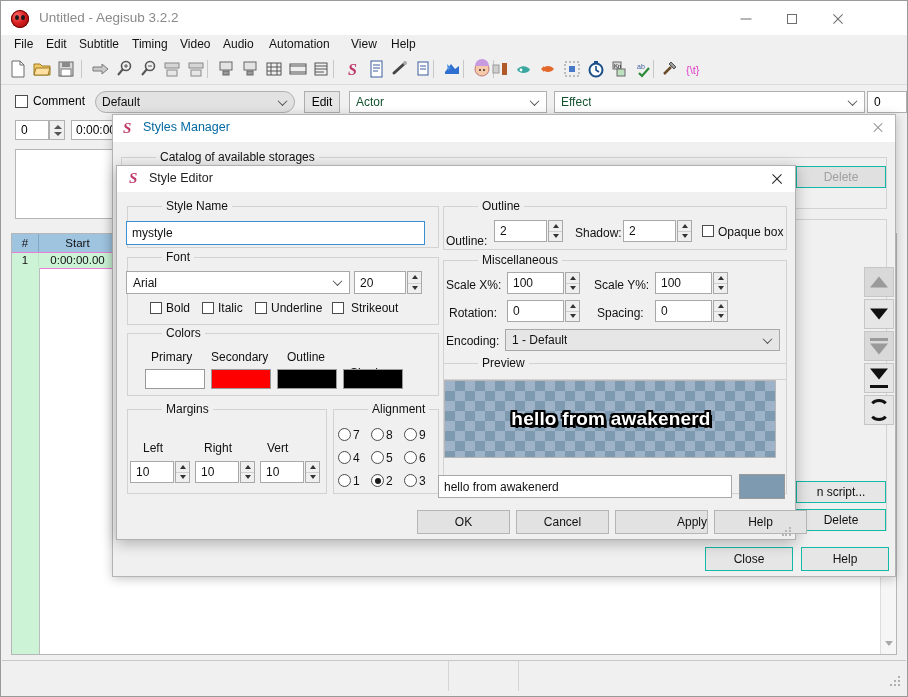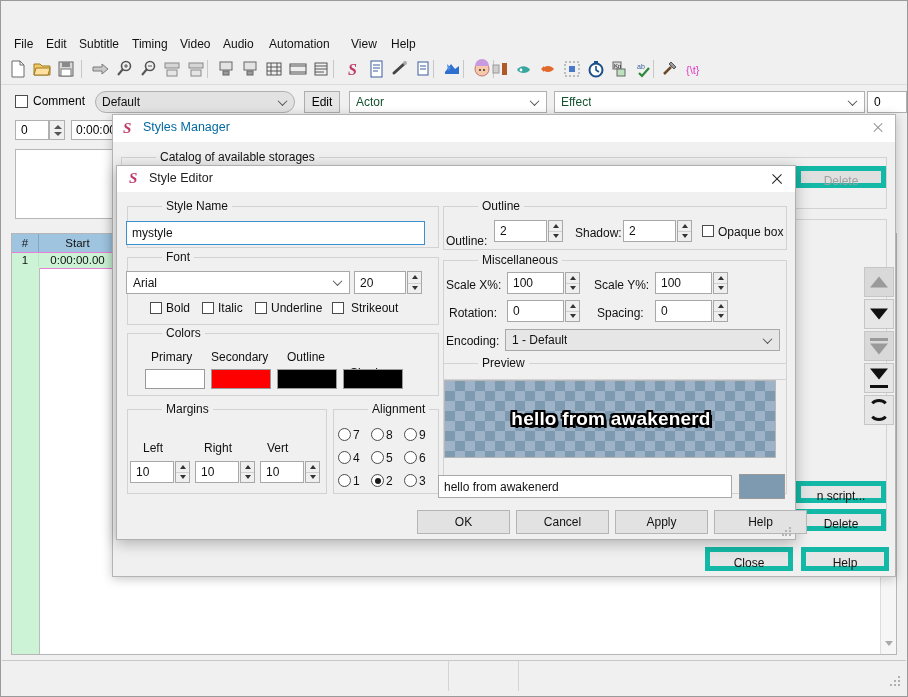--- a/index.html
+++ b/index.html
@@ -112,21 +112,21 @@
   .tri{position:absolute;left:50%;top:50%;width:0;height:0;transform:translate(-50%,-50%);}
   .tri.up{border-left:9px solid transparent;border-right:9px solid transparent;border-bottom:11px solid #111;}
   .tri.down{border-left:9px solid transparent;border-right:9px solid transparent;border-top:11px solid #111;}
   .tri.dimc.up{border-bottom-color:#9a9a9a;}
   .tri.dimc.down{border-top-color:#9a9a9a;}
   .bar{position:absolute;left:50%;transform:translateX(-50%);width:18px;height:3px;background:#111;}
   .bar.dimc{background:#9a9a9a;}
   .refresh{position:absolute;left:50%;top:50%;width:16px;height:16px;transform:translate(-50%,-50%);
      border:3px solid #111;border-radius:50%;border-right-color:transparent;border-left-color:transparent;}
 
-  .smbtn{position:absolute;background:#e6e6e6;border:5px solid #14b8a6;box-sizing:border-box;text-align:center;font-size:12px;color:#111;}
+  .smbtn{position:absolute;background:#e6e6e6;border:1px solid #14b8a6;box-sizing:border-box;text-align:center;font-size:12px;color:#111;}
   .smbtn.dimtxt{color:#a0a0a0;background:#e0e0e0;}
 
   
   #style-editor{position:absolute;left:116px;top:165px;width:680px;height:375px;background:#f0f0f0;
      border:1px solid #b0b0b0;box-shadow:0 3px 14px rgba(0,0,0,.28);box-sizing:border-box;}
   #se-title{position:absolute;left:0;top:0;width:678px;height:26px;background:#fff;}
   #se-icon{position:absolute;left:12px;top:5px;font-family:"Liberation Serif",serif;font-style:italic;font-weight:bold;
      font-size:15px;color:#c0396b;line-height:15px;}
   #se-title-text{position:absolute;left:32px;top:5px;font-size:12.5px;color:#222;}
   #se-close{position:absolute;right:6px;top:2px;width:24px;height:22px;}
@@ -171,20 +171,33 @@
      text-align:center;line-height:22px;font-size:12px;color:#111;}
 
   .se-grip{position:absolute;right:3px;bottom:2px;width:10px;height:10px;}
   .se-grip i{position:absolute;width:2px;height:2px;background:#b5b5b5;}
 </style>
 </head>
 <body>
 
 <div id="main-window">
 
+  <div id="titlebar">
+    <div id="app-icon"></div>
+    <div id="window-title">Untitled - Aegisub 3.2.2</div>
+    <div class="wbtn" id="btn-min" style="right:138px;">
+        <i></i>
+      </div>
+    <div class="wbtn" id="btn-max" style="right:92px;">
+        <i></i>
+      </div>
+    <div class="wbtn" id="btn-close" style="right:46px;">
+        <i></i>
+      </div>
+  </div>
 
   <div id="menubar">
     <div class="menu-item" style="left:6px;">File</div>
     <div class="menu-item" style="left:38px;">Edit</div>
     <div class="menu-item" style="left:71px;">Subtitle</div>
     <div class="menu-item" style="left:124px;">Timing</div>
     <div class="menu-item" style="left:172px;">Video</div>
     <div class="menu-item" style="left:215px;">Audio</div>
     <div class="menu-item" style="left:261px;">Automation</div>
     <div class="menu-item" style="left:343px;">View</div>
@@ -673,21 +686,21 @@
     <span class="glabel">Preview</span>
   </div>
 
   <div class="fld" style="left:321px;top:309px;width:294px;height:23px;">
     <span>hello from awakenerd</span>
   </div>
   <div class="swatch" style="left:622px;top:308px;width:46px;height:25px;background:#7e9ab0;"></div>
 
   <div class="dlgbtn" style="left:300px;top:344px;width:93px;">OK</div>
   <div class="dlgbtn" style="left:399px;top:344px;width:93px;">Cancel</div>
-  <div class="dlgbtn" style="left:498px;top:344px;width:93px;">Apply</div>
+  <div class="dlgbtn" style="left:498px;top:344px;width:93px;text-align:right;">Apply</div>
   <div class="dlgbtn" style="left:597px;top:344px;width:93px;">Help</div>
 
   <div class="se-grip">
     <i style="left:7px;top:0;"></i>
       <i style="left:3px;top:3px;"></i>
       <i style="left:7px;top:3px;"></i>
     <i style="left:0;top:7px;"></i>
       <i style="left:3px;top:7px;"></i>
       <i style="left:7px;top:7px;"></i>
   </div>

